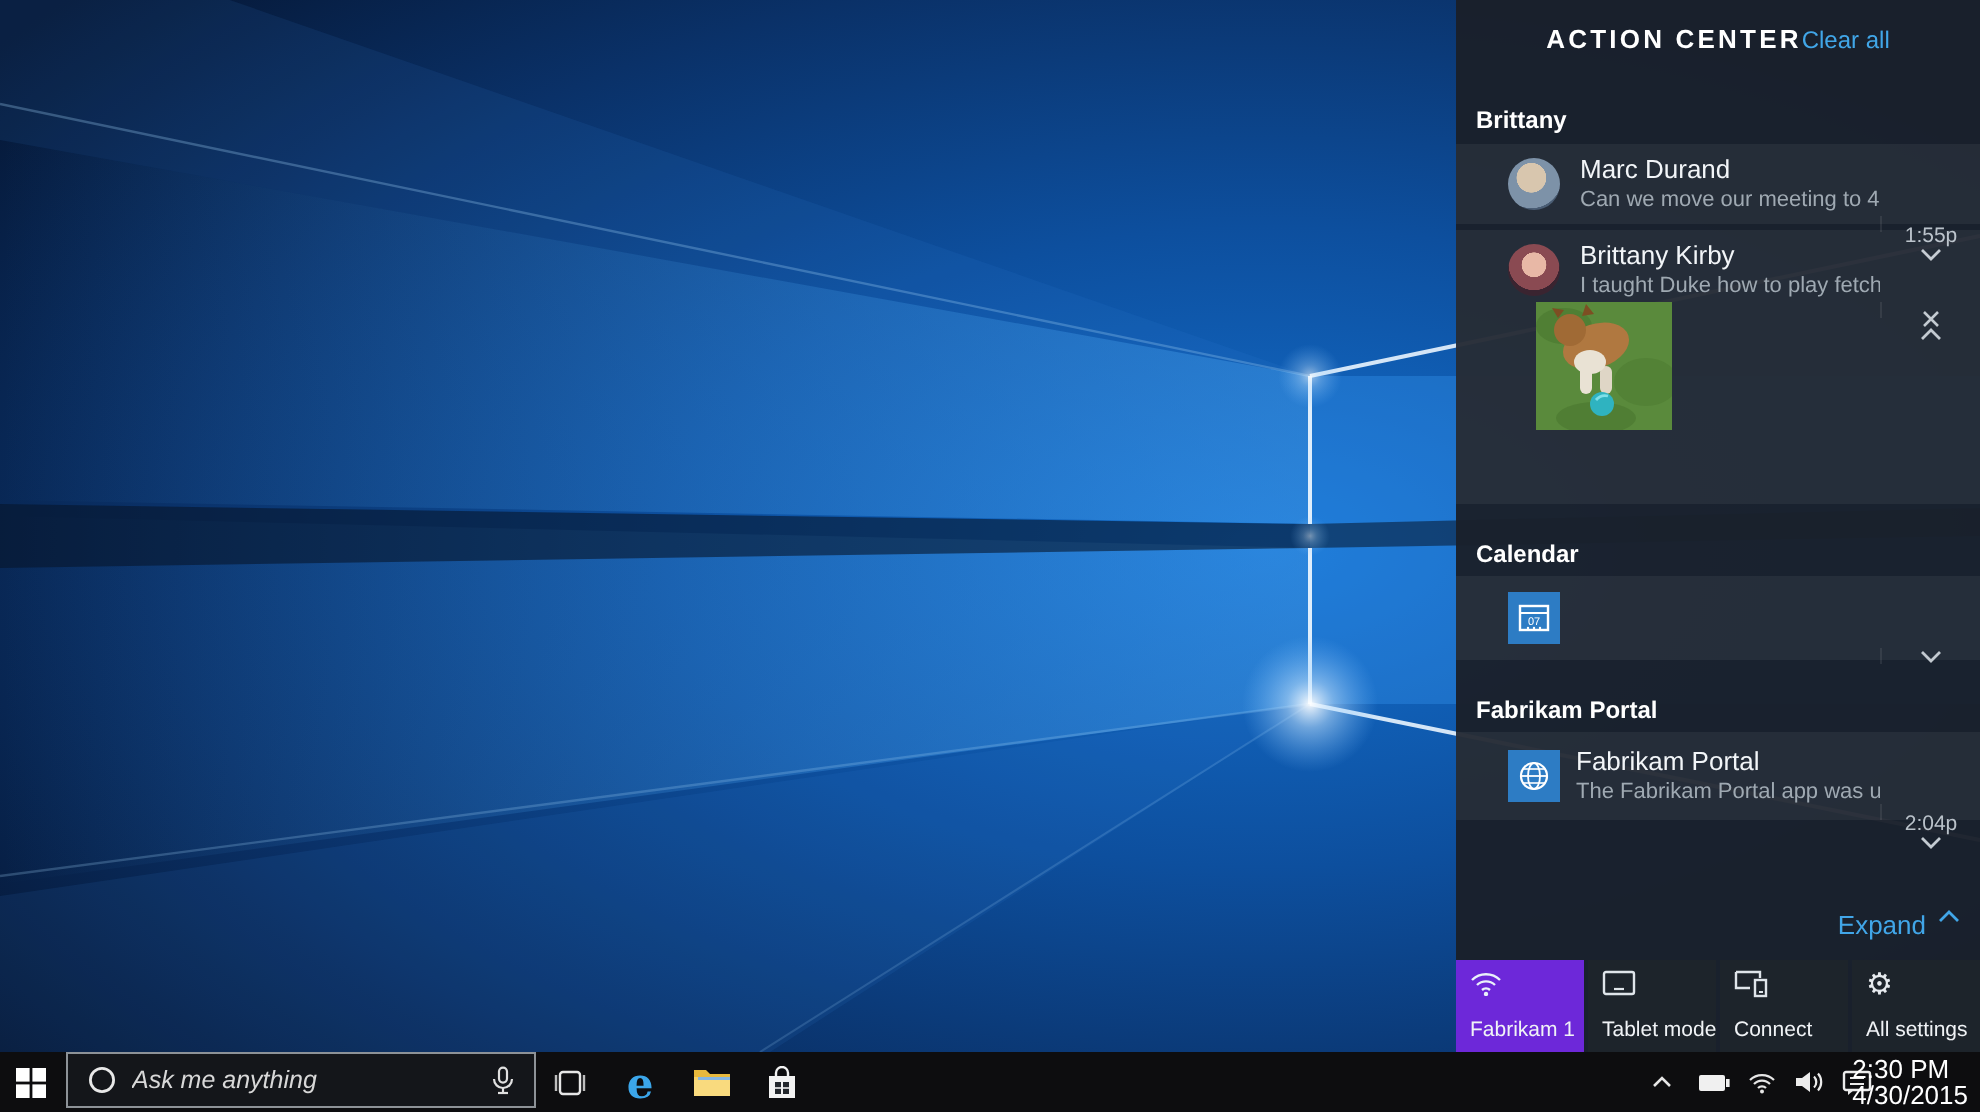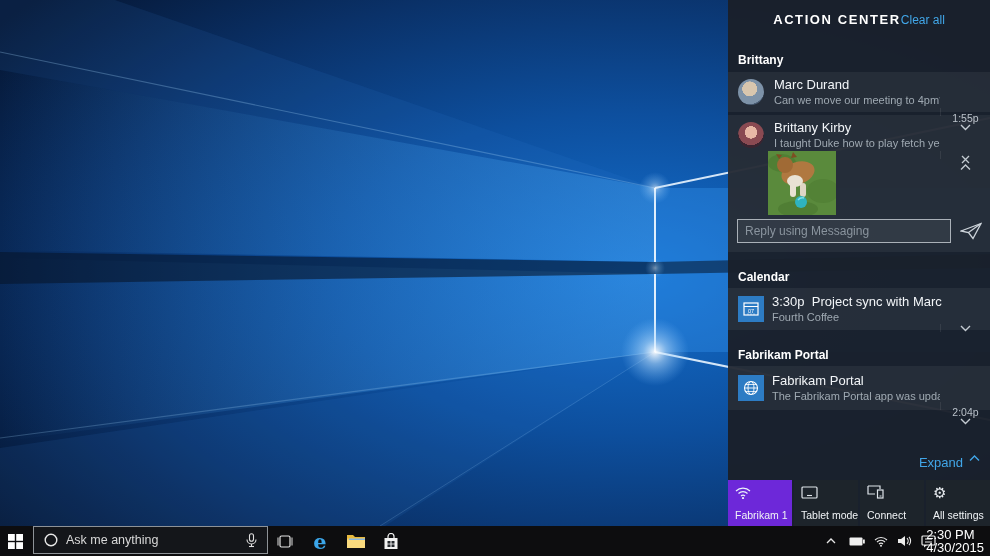--- a/index.html
+++ b/index.html
@@ -10,21 +10,21 @@
   
   #action-center{position:absolute;top:0;right:0;width:262px;height:526px;
                  background:rgba(26,32,42,0.97);color:#eef2f6;}
   .ac-header{position:absolute;top:12px;left:10px;right:10px;display:flex;
              justify-content:center;align-items:baseline;}
   .ac-title{font-size:13px;font-weight:bold;letter-spacing:1.6px;color:#fff;}
   .link{font-size:12px;color:#41a6e8;cursor:pointer;}
   .section-label{position:absolute;left:10px;font-size:12px;font-weight:bold;color:#fff;}
   .card{position:absolute;left:0;width:262px;background:rgba(255,255,255,0.055);box-sizing:border-box;}
   .card-row{display:flex;align-items:center;height:40px;}
-  .card-left{padding-left:10px;display:flex;align-items:center;flex:1;min-width:0;}
+  .card-left{padding-left:26px;display:flex;align-items:center;flex:1;min-width:0;}
   .avatar{width:26px;height:26px;border-radius:50%;flex:none;margin-right:10px;
           border:0;background:#888;}
   .avatar.marc{background:radial-gradient(circle at 45% 38%, #d8c6ae 0 34%, #7d92a8 35% 70%, #4a5d74 71%);}
   .avatar.brittany{background:radial-gradient(circle at 50% 40%, #e8b8a6 0 30%, #8a4a52 31% 62%, #3a2430 63%);}
   .texts{display:flex;flex-direction:column;min-width:0;}
   .n-name{font-size:13px;color:#f2f5f8;line-height:16px;white-space:nowrap;}
   .n-msg{font-size:11px;color:#9fa9b2;line-height:14px;white-space:nowrap;overflow:hidden;}
   .right-col{flex:none;width:50px;align-self:stretch;border-left:1px solid rgba(255,255,255,0.08);
              display:flex;flex-direction:column;align-items:center;justify-content:space-between;
              padding:4px 0;box-sizing:border-box;margin-top:36px;}
@@ -48,21 +48,21 @@
   .tile .t-icon{position:absolute;left:7px;top:5px;}
   .tile .t-label{position:absolute;left:7px;bottom:5px;font-size:10.5px;color:#f0f3f6;white-space:nowrap;}
   .gear-glyph{font-size:15px;color:#e6eaee;line-height:15px;}
 
   
   #taskbar{position:absolute;left:0;bottom:0;width:990px;height:30px;background:#0d0d0f;}
   .tb{position:absolute;top:0;height:30px;display:flex;align-items:center;justify-content:center;cursor:pointer;}
   #search-box{position:absolute;left:33px;top:0px;width:235px;height:28px;border:1px solid #8d9297;
               background:#14161a;display:flex;align-items:center;box-sizing:border-box;cursor:text;}
   #search-box input{flex:1;background:transparent;border:0;outline:none;color:#e8e8e8;
-                    font-size:12.5px;font-family:"Liberation Sans",sans-serif;padding:0;}
+                    font-size:12.5px;font-family:"Liberation Sans",sans-serif;padding:0;font-style:italic;}
   #search-box input::placeholder{color:#d8d8d8;}
   .tray-clock{position:absolute;right:6px;top:2px;text-align:left;color:#fff;
               font-size:13px;line-height:13px;cursor:pointer;}
 </style>
 </head>
 <body>
 
 <div id="screen">
 
   <svg id="wallpaper" width="990" height="526" viewBox="0 0 990 526">
@@ -164,52 +164,37 @@
         <circle cx="17" cy="14" r="8" fill="#a06a35"></circle>
         <path d="M11,8 l-3,-5 l6,1 z" fill="#7d4e22"></path>
         <path d="M23,7 l2,-6 l4,5 z" fill="#7d4e22"></path>
         <rect x="22" y="30" width="6" height="16" rx="3" fill="#e9e2d4"></rect>
         <rect x="32" y="32" width="6" height="14" rx="3" fill="#dfd6c6"></rect>
         <ellipse cx="27" cy="30" rx="8" ry="6" fill="#e9e2d4"></ellipse>
         <circle cx="33" cy="51" r="6" fill="#2fb3c0"></circle>
         <path d="M30,49 a6,6 0 0 1 6,-2" stroke="#7fe0e8" stroke-width="1.4" fill="none"></path>
       </svg>
 
-      <div class="reply-wrap">
-        <input class="reply-input" placeholder="Reply using Messaging" style="">
-        <span class="send-btn">
-          <svg width="22" height="18" viewBox="0 0 22 18">
-            <polygon points="1,9 21,1.5 13,16.5 8.5,10.5" fill="none" stroke="#cdd4da" stroke-width="1.3"></polygon>
-            <line x1="8.5" y1="10.5" x2="21" y2="1.5" stroke="#cdd4da" stroke-width="1.3"></line>
-          </svg>
-        </span>
-      </div>
     </div>
 
     <span class="section-label" style="top:270px">Calendar</span>
 
     <div class="card" style="top:288px;height:42px">
       <div class="card-row" style="height:42px">
         <div class="card-left">
           <span class="sq-icon">
             <svg width="18" height="18" viewBox="0 0 18 18">
               <rect x="2" y="3" width="14" height="12" fill="none" stroke="#fff" stroke-width="1.2"></rect>
               <line x1="2" y1="6.5" x2="16" y2="6.5" stroke="#fff" stroke-width="1"></line>
               <text x="9" y="12.5" font-size="5.5" fill="#fff" text-anchor="middle" font-family="Liberation Sans, sans-serif">07</text>
               <circle cx="6" cy="14" r="0.6" fill="#fff"></circle>
                 <circle cx="9" cy="14" r="0.6" fill="#fff"></circle>
                 <circle cx="12" cy="14" r="0.6" fill="#fff"></circle>
             </svg>
           </span>
-          <div class="texts">
-            <span class="n-name">
-              <span>3:30p</span>&nbsp;&nbsp;<span>Project sync with Marc</span>
-            </span>
-            <span class="n-msg">Fourth Coffee</span>
-          </div>
         </div>
         <div class="right-col" style="justify-content:center">
           <span class="icon-btn">
             <svg width="11" height="7" viewBox="0 0 11 7">
                 <polyline points="1,1 5.5,5.5 10,1" fill="none" stroke="#c3cad1" stroke-width="1.4"></polyline>
               </svg>
           </span>
         </div>
       </div>
     </div>

